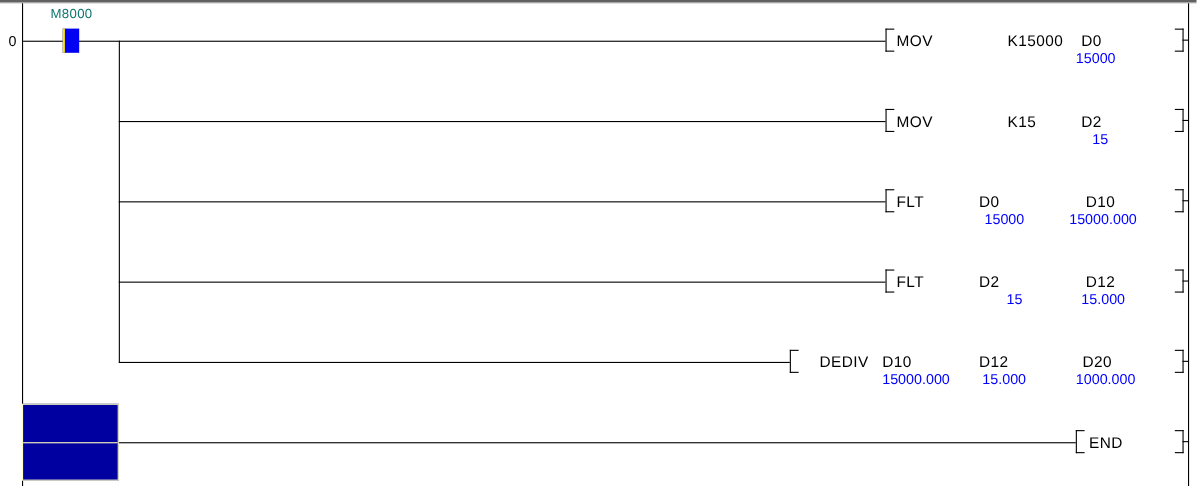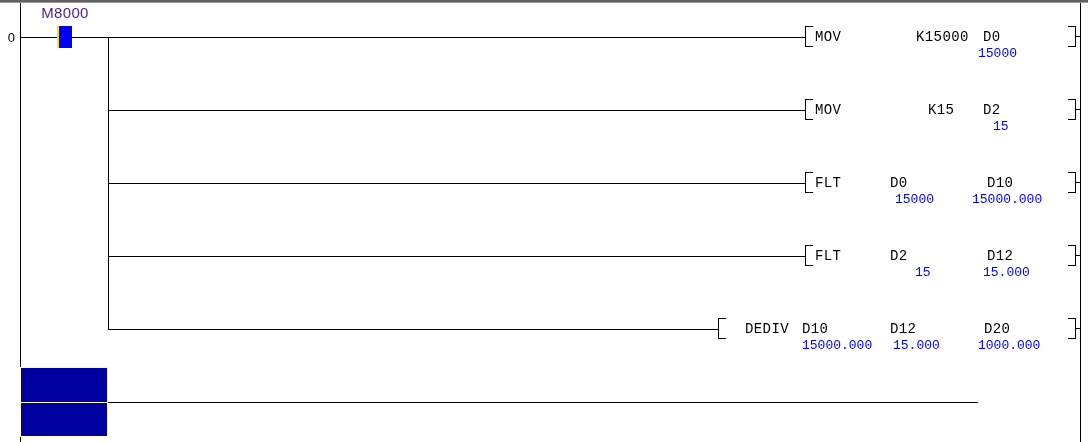--- a/index.html
+++ b/index.html
@@ -9,28 +9,28 @@
   }
   .topbar1{position:absolute;left:0;top:0;width:1088px;height:2px;background:#616161;}
   .topbar2{position:absolute;left:0;top:2px;width:1088px;height:1px;background:#9a9a9a;}
   .hline{position:absolute;height:1px;background:#000;}
   .vline{position:absolute;width:1px;background:#000;}
   .rnum{
     position:absolute;left:0;width:15px;text-align:right;font-size:13px;color:#000;
     transform:translateY(-50%);white-space:nowrap;
   }
   .clabel{
-    position:absolute;left:40px;top:12px;width:50px;text-align:center;font-size:15px;color:#4c1d95;
+    position:absolute;left:40px;top:12px;width:50px;text-align:center;font-size:12px;color:#0f766e;
     transform:translateY(-50%);white-space:nowrap;letter-spacing:0.3px;
   }
   .contact{
     position:absolute;left:57px;top:26px;width:13px;height:22px;
     background:#0000f2;border-left:2px solid #ffe400;
   }
-  .instr{position:absolute;height:40px;font-family:Liberation Mono, monospace;}
+  .instr{position:absolute;height:40px;}
   .lb{position:absolute;left:0;top:0;width:8px;height:21px;box-sizing:border-box;
       border:1px solid #000;border-right:none;}
   .rb{position:absolute;top:0;width:8px;height:21px;box-sizing:border-box;
       border:1px solid #000;border-left:none;}
   .tick{position:absolute;top:10px;width:5px;height:1px;background:#000;}
   .lbl{position:absolute;top:11px;transform:translateY(-50%);font-size:14px;color:#000;
        letter-spacing:0.4px;white-space:nowrap;}
   .val{position:absolute;top:27px;transform:translateY(-50%);font-size:13px;color:#0000ff;
        white-space:nowrap;}
   .cursor{
@@ -71,21 +71,21 @@
     <span class="lbl" style="left:111px;">K15000</span>
     <span class="lbl" style="left:178px;">D0</span>
     <span class="val" style="left:173px;">15000</span>
   </div>
 
   <div class="instr" style="left:805px;top:99px;width:276px;">
     <i class="lb"></i>
     <i class="rb" style="left:263px;"></i>
     <i class="tick" style="left:270px;"></i>
     <span class="lbl" style="left:10px;">MOV</span>
-    <span class="lbl" style="left:123px;">K15</span>
+    <span class="lbl" style="left:111px;">K15</span>
     <span class="lbl" style="left:178px;">D2</span>
     <span class="val" style="left:188px;">15</span>
   </div>
 
   <div class="instr" style="left:805px;top:172px;width:276px;">
     <i class="lb"></i>
     <i class="rb" style="left:263px;"></i>
     <i class="tick" style="left:270px;"></i>
     <span class="lbl" style="left:10px;">FLT</span>
     <span class="lbl" style="left:85px;">D0</span>
@@ -111,17 +111,23 @@
     <i class="tick" style="left:357px;"></i>
     <span class="lbl" style="left:9px;margin-left:18px;">DEDIV</span>
     <span class="lbl" style="left:84px;">D10</span>
     <span class="lbl" style="left:172px;">D12</span>
     <span class="lbl" style="left:266px;">D20</span>
     <span class="val" style="left:84px;">15000.000</span>
     <span class="val" style="left:175px;">15.000</span>
     <span class="val" style="left:260px;">1000.000</span>
   </div>
 
+  <div class="instr" style="left:978px;top:391px;width:103px;">
+    <i class="lb"></i>
+    <i class="rb" style="left:90px;"></i>
+    <i class="tick" style="left:97px;"></i>
+    <span class="lbl" style="left:12px;">END</span>
+  </div>
 
   <div class="cursor">
     <div class="cursor-mid"></div>
   </div>
 </div>
 
 </body></html>

